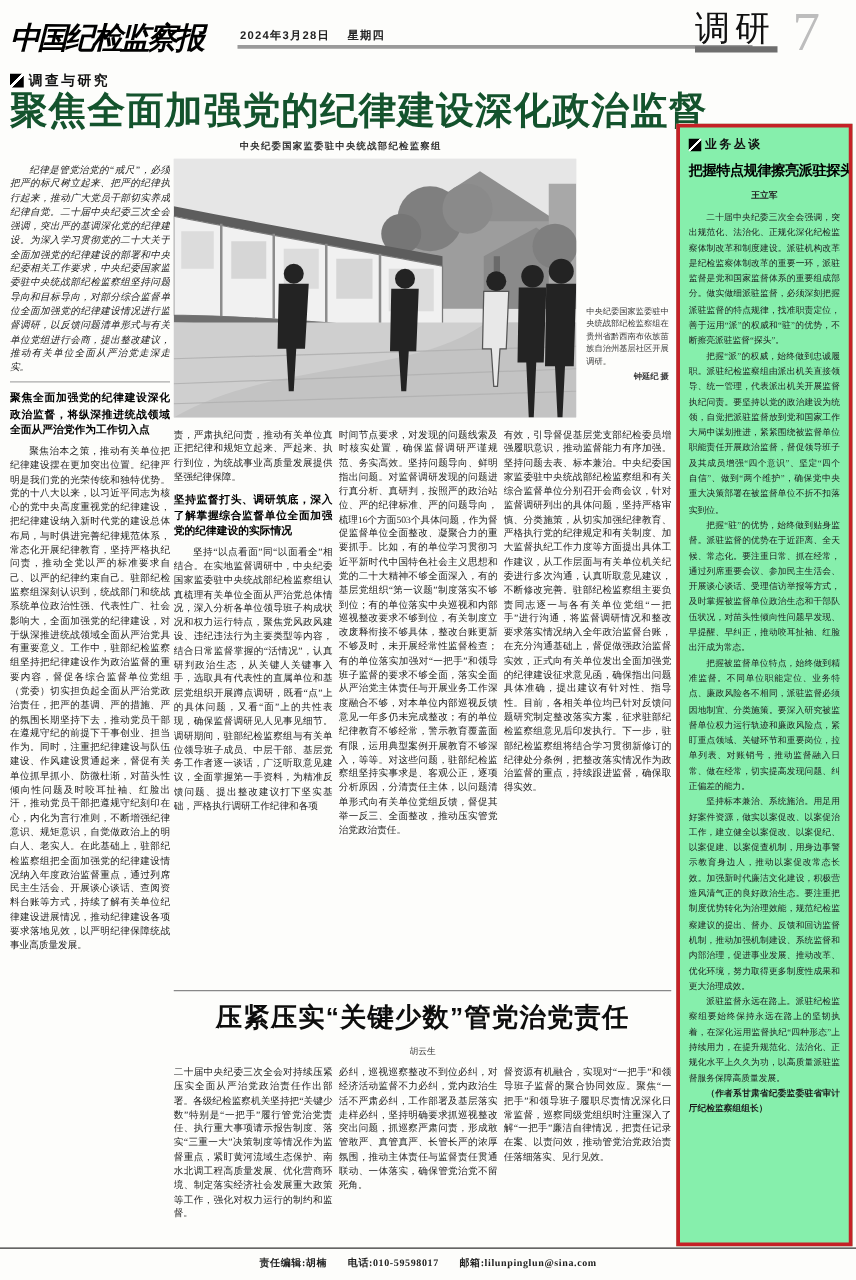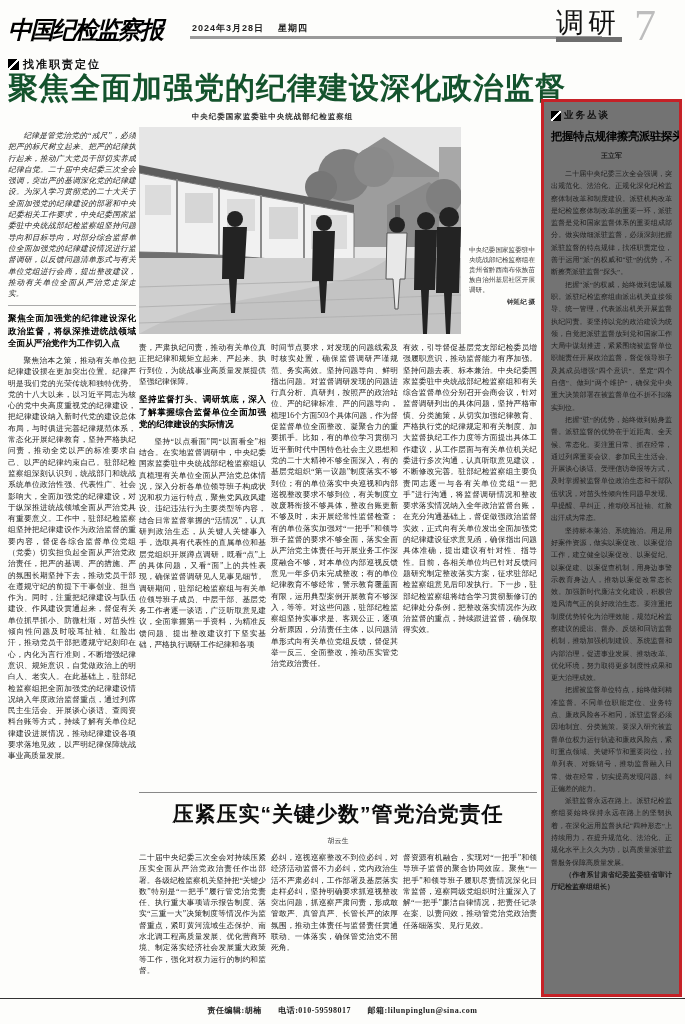--- a/index.html
+++ b/index.html
@@ -47,21 +47,21 @@
   .credit { font-weight:bold; text-align:right; margin-top:2px; }
   
   .rule-mid { position:absolute; left:139px; top:792px; width:398px; height:1px; background:#888; }
   .b-headline { position:absolute; left:139px; top:800px; width:398px; text-align:center;
     font-family:"Liberation Sans","DejaVu Sans",sans-serif; font-weight:bold;
     font-size:21px; letter-spacing:1px; color:#0d0d0d; white-space:nowrap; }
   .b-author { position:absolute; left:139px; top:836px; width:398px; text-align:center;
     font-size:7px; color:#333; }
   
   .sidebar { position:absolute; left:541px; top:99px; width:141px; height:898px;
-    border:3px solid #c52127; background:#737373; padding:7px 7px 6px 7px; overflow:hidden; }
+    border:3px solid #c52127; background:#86efac; padding:7px 7px 6px 7px; overflow:hidden; }
   .sb-kicker { display:flex; align-items:center; gap:3px; font-size:9.5px; font-weight:bold;
     letter-spacing:2px; color:#111; margin-bottom:7px; }
   .sb-kicker .ic { width:10px; height:10px; display:inline-block;
     background:linear-gradient(135deg,#000 42%,#fff 42%,#fff 56%,#000 56%); }
   .sb-title { font-family:"Liberation Sans","DejaVu Sans",sans-serif; font-weight:bold;
     font-size:11.3px; letter-spacing:-0.3px; text-align:center; color:#000;
     white-space:nowrap; margin-bottom:7px; }
   .sb-author { text-align:center; font-size:7px; font-weight:bold; color:#222; margin-bottom:7px; }
   .sb-body { font-size:7px; line-height:12.3px; text-align:justify; color:#1c1c1c; }
   .sb-body p { text-indent:2em; }
@@ -83,21 +83,21 @@
     <span>&nbsp;&nbsp;</span>
     <span>星期四</span>
   </div>
   <div class="head-rule"></div>
   <div class="section-name">调研</div>
   <div class="section-rule"></div>
   <div class="page-num">7</div>
 
   <div class="kicker" style="left:8px; top:57px;">
     <span class="ic"></span>
-    <span>找准职责定位</span>
+    <span>调查与研究</span>
   </div>
   <div class="headline">聚焦全面加强党的纪律建设深化政治监督</div>
   <div class="byline">中央纪委国家监委驻中央统战部纪检监察组</div>
 
   <div class="col" style="left:8px; top:130px; width:128px; height:856px;">
     <p class="intro">纪律是管党治党的“戒尺”，必须把严的标尺树立起来、把严的纪律执行起来，推动广大党员干部切实养成纪律自觉。二十届中央纪委三次全会强调，突出严的基调深化党的纪律建设。为深入学习贯彻党的二十大关于全面加强党的纪律建设的部署和中央纪委相关工作要求，中央纪委国家监委驻中央统战部纪检监察组坚持问题导向和目标导向，对部分综合监督单位全面加强党的纪律建设情况进行监督调研，以反馈问题清单形式与有关单位党组进行会商，提出整改建议，推动有关单位全面从严治党走深走实。</p>
     <div class="sec-divider"></div>
     <div class="subhead">聚焦全面加强党的纪律建设深化政治监督，将纵深推进统战领域全面从严治党作为工作切入点</div>
     <p>聚焦治本之策，推动有关单位把纪律建设摆在更加突出位置。纪律严明是我们党的光荣传统和独特优势。党的十八大以来，以习近平同志为核心的党中央高度重视党的纪律建设，把纪律建设纳入新时代党的建设总体布局，与时俱进完善纪律规范体系，常态化开展纪律教育，坚持严格执纪问责，推动全党以严的标准要求自己、以严的纪律约束自己。驻部纪检监察组深刻认识到，统战部门和统战系统单位政治性强、代表性广、社会影响大，全面加强党的纪律建设，对于纵深推进统战领域全面从严治党具有重要意义。工作中，驻部纪检监察组坚持把纪律建设作为政治监督的重要内容，督促各综合监督单位党组（党委）切实担负起全面从严治党政治责任，把严的基调、严的措施、严的氛围长期坚持下去，推动党员干部在遵规守纪的前提下干事创业、担当作为。同时，注重把纪律建设与队伍建设、作风建设贯通起来，督促有关单位抓早抓小、防微杜渐，对苗头性倾向性问题及时咬耳扯袖、红脸出汗，推动党员干部把遵规守纪刻印在心，内化为言行准则，不断增强纪律意识、规矩意识，自觉做政治上的明白人、老实人。在此基础上，驻部纪检监察组把全面加强党的纪律建设情况纳入年度政治监督重点，通过列席民主生活会、开展谈心谈话、查阅资料台账等方式，持续了解有关单位纪律建设进展情况，推动纪律建设各项要求落地见效，以严明纪律保障统战事业高质量发展。</p>
   </div>
@@ -186,22 +186,22 @@
     <div class="sb-kicker">
       <span class="ic"></span>
       <span>业务丛谈</span>
     </div>
     <div class="sb-title">把握特点规律擦亮派驻探头</div>
     <div class="sb-author">王立军</div>
     <div class="sb-body">
       <p>二十届中央纪委三次全会强调，突出规范化、法治化、正规化深化纪检监察体制改革和制度建设。派驻机构改革是纪检监察体制改革的重要一环，派驻监督是党和国家监督体系的重要组成部分。做实做细派驻监督，必须深刻把握派驻监督的特点规律，找准职责定位，善于运用“派”的权威和“驻”的优势，不断擦亮派驻监督“探头”。</p>
       <p>把握“派”的权威，始终做到忠诚履职。派驻纪检监察组由派出机关直接领导、统一管理，代表派出机关开展监督执纪问责。要坚持以党的政治建设为统领，自觉把派驻监督放到党和国家工作大局中谋划推进，紧紧围绕被监督单位职能责任开展政治监督，督促领导班子及其成员增强“四个意识”、坚定“四个自信”、做到“两个维护”，确保党中央重大决策部署在被监督单位不折不扣落实到位。</p>
       <p>把握“驻”的优势，始终做到贴身监督。派驻监督的优势在于近距离、全天候、常态化。要注重日常、抓在经常，通过列席重要会议、参加民主生活会、开展谈心谈话、受理信访举报等方式，及时掌握被监督单位政治生态和干部队伍状况，对苗头性倾向性问题早发现、早提醒、早纠正，推动咬耳扯袖、红脸出汗成为常态。</p>
+      <p>把握被监督单位特点，始终做到精准监督。不同单位职能定位、业务特点、廉政风险各不相同，派驻监督必须因地制宜、分类施策。要深入研究被监督单位权力运行轨迹和廉政风险点，紧盯重点领域、关键环节和重要岗位，拉单列表、对账销号，推动监督融入日常、做在经常，切实提高发现问题、纠正偏差的能力。</p>
       <p>坚持标本兼治、系统施治。用足用好案件资源，做实以案促改、以案促治工作，建立健全以案促改、以案促纪、以案促建、以案促查机制，用身边事警示教育身边人，推动以案促改常态长效。加强新时代廉洁文化建设，积极营造风清气正的良好政治生态。要注重把制度优势转化为治理效能，规范纪检监察建议的提出、督办、反馈和回访监督机制，推动加强机制建设、系统监督和内部治理，促进事业发展、推动改革、优化环境，努力取得更多制度性成果和更大治理成效。</p>
-      <p>把握被监督单位特点，始终做到精准监督。不同单位职能定位、业务特点、廉政风险各不相同，派驻监督必须因地制宜、分类施策。要深入研究被监督单位权力运行轨迹和廉政风险点，紧盯重点领域、关键环节和重要岗位，拉单列表、对账销号，推动监督融入日常、做在经常，切实提高发现问题、纠正偏差的能力。</p>
       <p>派驻监督永远在路上。派驻纪检监察组要始终保持永远在路上的坚韧执着，在深化运用监督执纪“四种形态”上持续用力，在提升规范化、法治化、正规化水平上久久为功，以高质量派驻监督服务保障高质量发展。</p>
       <p class="sb-note">（作者系甘肃省纪委监委驻省审计厅纪检监察组组长）</p>
     </div>
   </div>
 
   <div class="foot-rule"></div>
   <div class="footer">
     <span>责任编辑:胡楠</span>
     <span>电话:010-59598017</span>
     <span>邮箱:lilunpinglun@sina.com</span>

